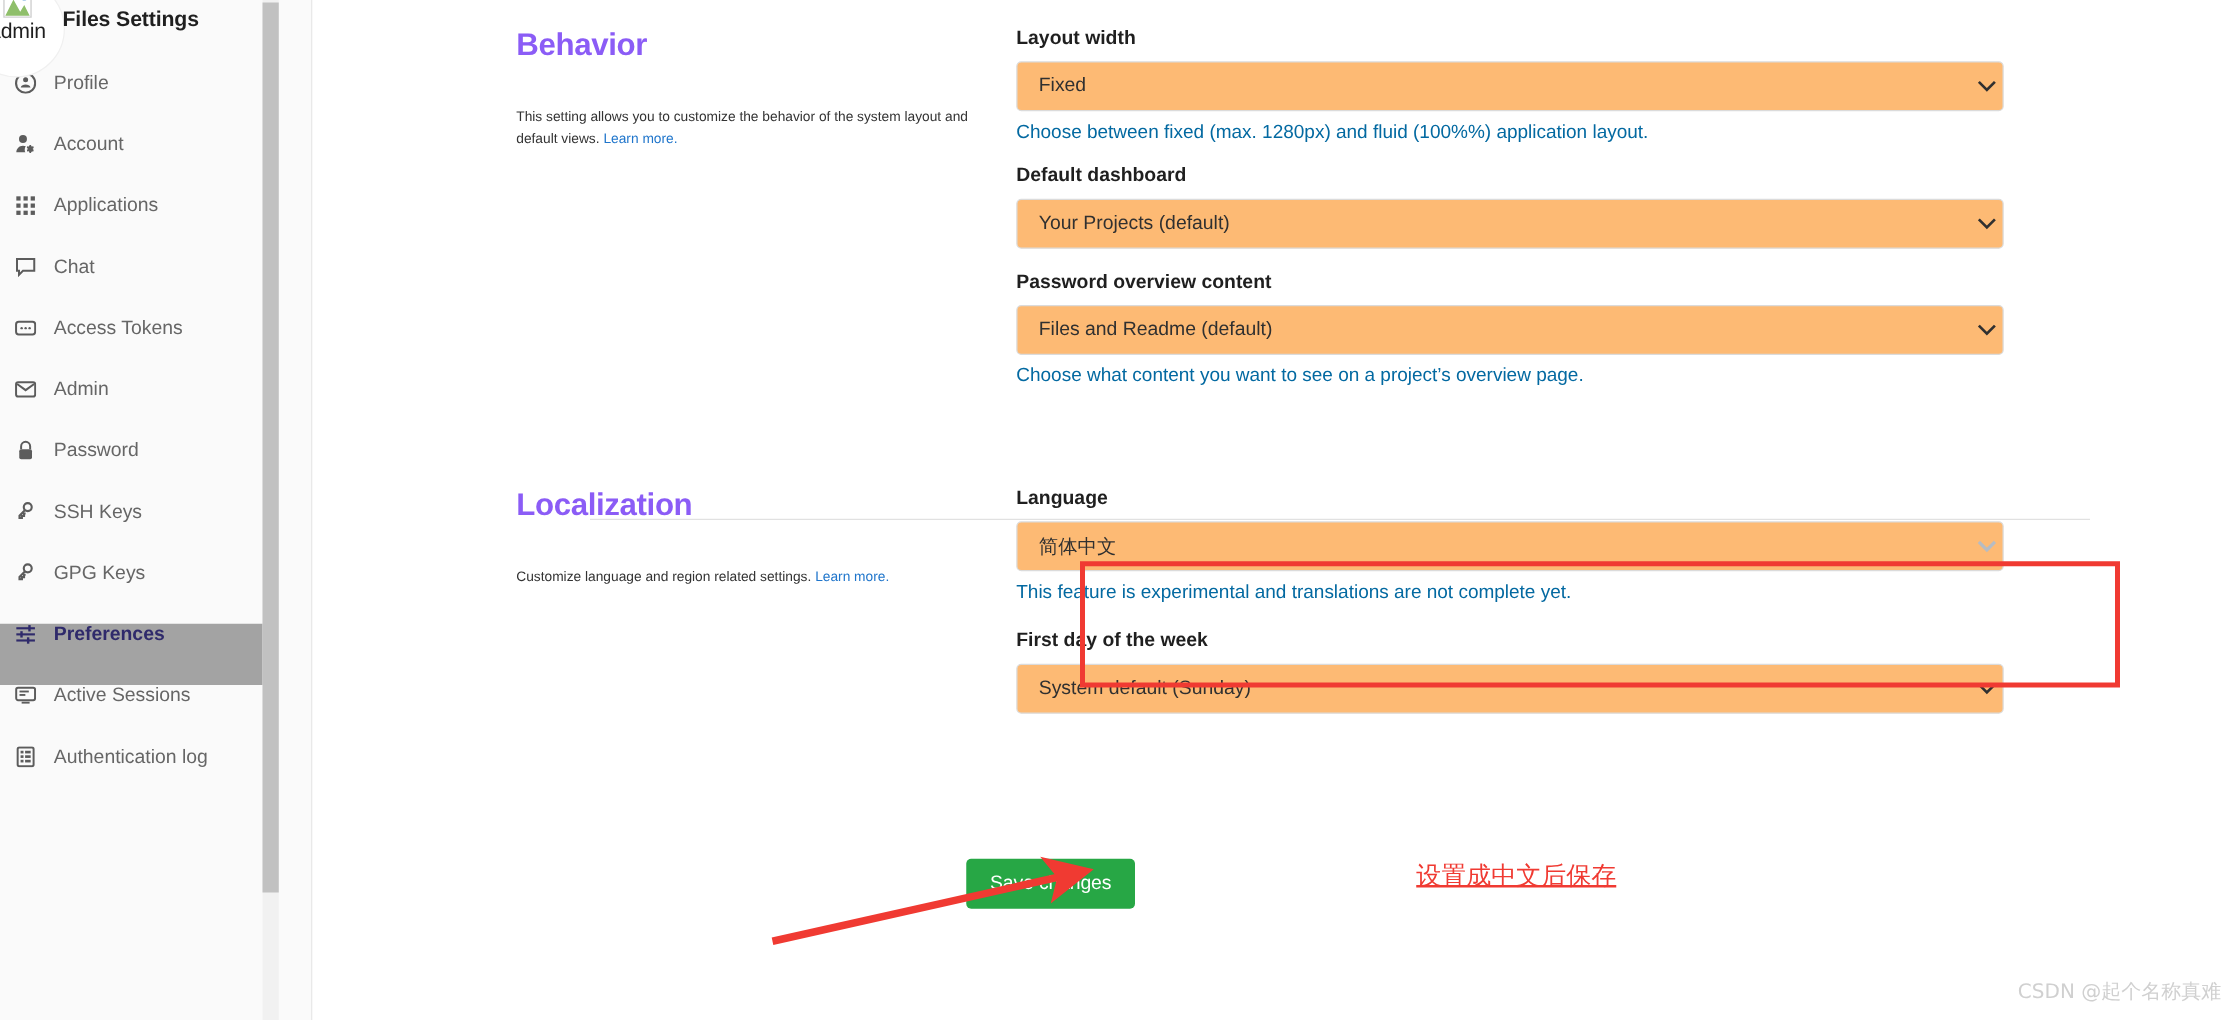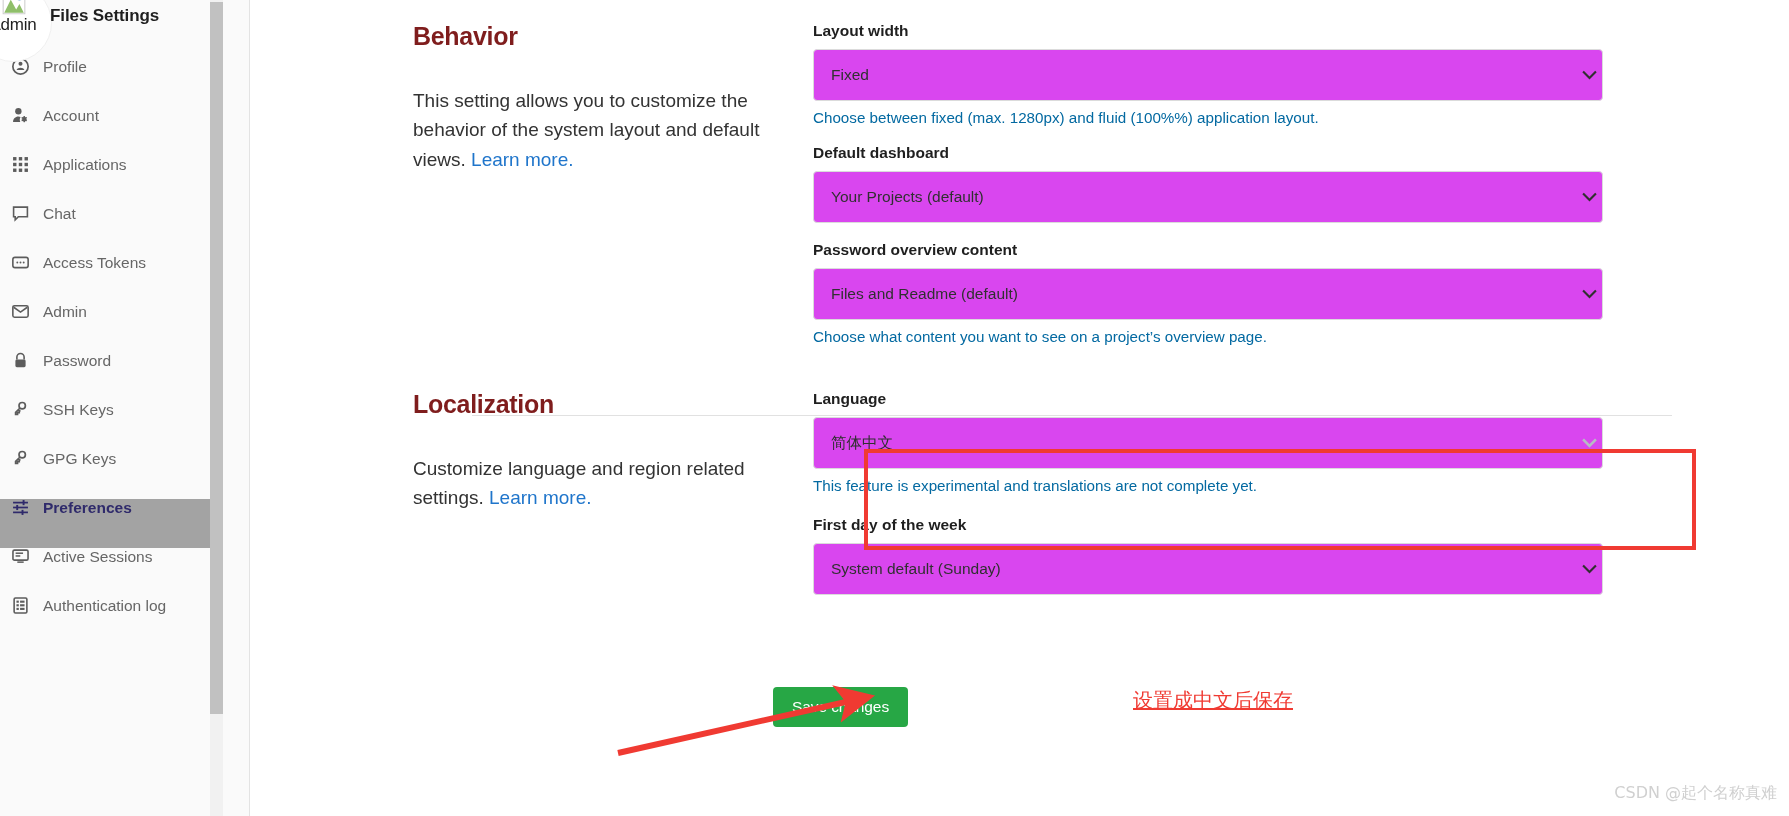--- a/index.html
+++ b/index.html
@@ -142,26 +142,26 @@
   }
 
   .block-left {
     width: 400px;
     flex: 0 0 400px;
     padding-right: 30px;
   }
   .block-left h2 {
     font-size: 25px;
     font-weight: 700;
-    color: #7f1d1d;
+    color: #8b5cf6;
     letter-spacing: -0.3px;
     margin-bottom: 14px;
   }
   .block-left p {
-    font-size: 19px;
+    font-size: 11px;
     line-height: 1.55;
     color: #333333;
     margin-top: 35px;
   }
   .learn-more {
     color: #1f75cb;
     text-decoration: none;
     cursor: pointer;
   }
 
@@ -171,24 +171,24 @@
   .field-label {
     display: block;
     font-size: 15.5px;
     font-weight: 700;
     color: #1f1f1f;
     margin-bottom: 9px;
   }
   .select-wrap { position: relative; }
   .fake-select {
     width: 790px;
-    height: 52px;
+    height: 40px;
     border: 1px solid #dbdbdb;
     border-radius: 4px;
-    background: #d946ef;
+    background: #fdba74;
     display: flex;
     align-items: center;
     padding-left: 17px;
     font-size: 15.5px;
     color: #303030;
     cursor: pointer;
   }
   .chev {
     position: absolute;
     right: 16px;

